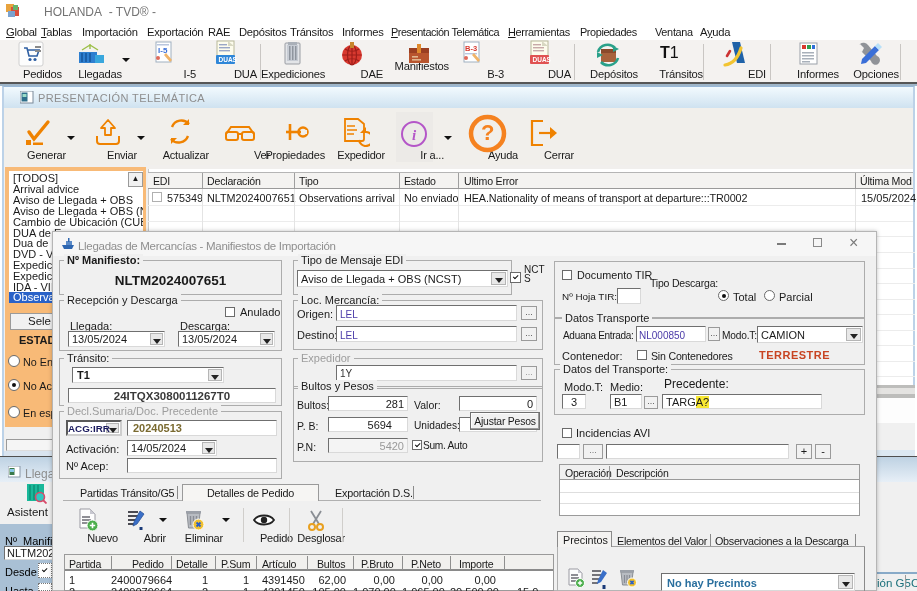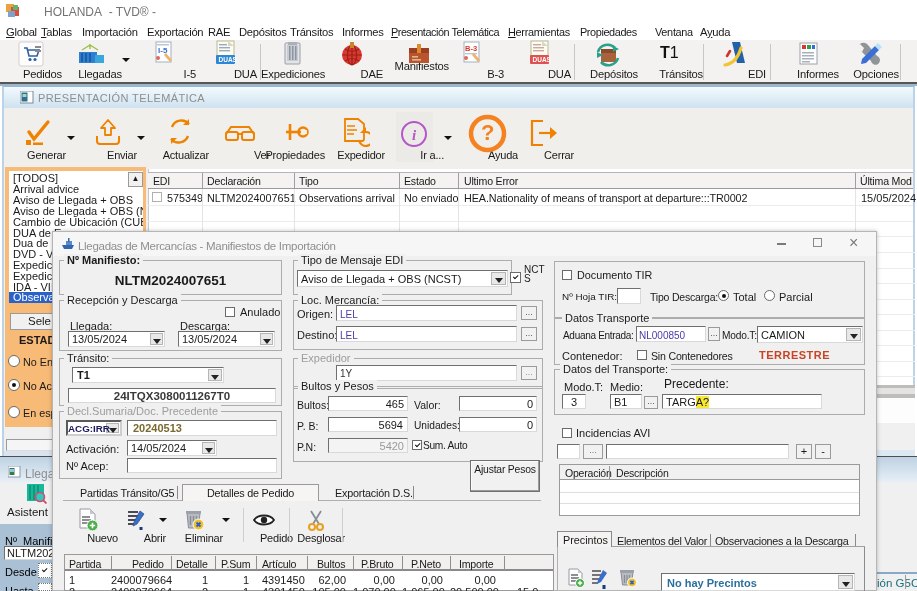--- a/index.html
+++ b/index.html
@@ -367,21 +367,21 @@
 <div class="cb" style="left:510px;top:272px">
     <span class="chk2"></span>
   </div>
 <div class="lbl" style="left:524px;top:265px;font-size:10px;line-height:9px">NCT<br>S</div>
 
 <div class="gb" style="left:554px;top:261px;width:311px;height:57px"></div>
 <div class="cb" style="left:562px;top:270px;width:10px;height:10px"></div>
 <div class="lbl" style="left:577px;top:269px;font-size:10.8px">Documento TIR</div>
 <div class="lbl" style="left:562px;top:291px;font-size:9.9px">Nº Hoja TIR:</div>
 <div class="tx" style="left:617px;top:288px;width:24px;height:16px"></div>
-<div class="lbl" style="left:650px;top:291px;font-size:10.5px;letter-spacing:-0.2px">Tipo Descarga:</div>
+<div class="lbl" style="left:650px;top:277px;font-size:10.5px;letter-spacing:-0.2px">Tipo Descarga:</div>
 <div class="rd" style="left:718px;top:290px;width:11px;height:11px">
     <span class="rdot" style="left:2.5px;top:2.5px"></span>
   </div>
 <div class="lbl" style="left:733px;top:291px">Total</div>
 <div class="rd" style="left:764px;top:290px;width:11px;height:11px"></div>
 <div class="lbl" style="left:779px;top:291px">Parcial</div>
 
 <div class="gb" style="left:59px;top:300px;width:223px;height:51px"></div>
 <div class="gl" style="left:64px;top:294px">Recepción y Descarga</div>
 <div class="cb" style="left:225px;top:307px;width:10px;height:10px"></div>
@@ -463,34 +463,34 @@
 
 <div class="gb" style="left:293px;top:358px;width:250px;height:31px"></div>
 <div class="gl" style="left:298px;top:352px;color:#9d9d9d">Expedidor</div>
 <div class="tx" style="left:336px;top:365px;width:181px;height:16px"></div>
 <div class="lbl" style="left:340px;top:368px;font-size:10px;color:#333">1Y</div>
 <div class="btn" style="left:521px;top:366px;width:16px;height:14px;font-size:9px;line-height:10px;color:#999">...</div>
 
 <div class="gb" style="left:293px;top:386px;width:250px;height:76px"></div>
 <div class="gl" style="left:298px;top:380px">Bultos y Pesos</div>
 <div class="lbl" style="left:297px;top:399px;font-size:10.5px">Bultos:</div>
-<div class="tx" style="left:328px;top:396px;width:80px;height:15px;text-align:right;line-height:14px;padding-right:3px">465</div>
+<div class="tx" style="left:328px;top:396px;width:80px;height:15px;text-align:right;line-height:14px;padding-right:3px">281</div>
 <div class="lbl" style="left:414px;top:399px;font-size:10.5px">Valor:</div>
 <div class="tx" style="left:459px;top:396px;width:78px;height:15px;text-align:right;line-height:14px;padding-right:3px">0</div>
 <div class="lbl" style="left:297px;top:420px;font-size:10.5px">P. B:</div>
-<div class="tx" style="left:328px;top:417px;width:80px;height:15px;text-align:right;line-height:14px;padding-right:4px">5694</div>
+<div class="tx" style="left:328px;top:417px;width:80px;height:15px;text-align:right;line-height:14px;padding-right:15px">5694</div>
 <div class="lbl" style="left:414px;top:420px;font-size:10.2px">Unidades:</div>
 <div class="tx" style="left:459px;top:417px;width:78px;height:15px;text-align:right;line-height:14px;padding-right:3px">0</div>
 <div class="lbl" style="left:297px;top:441px;font-size:10.5px">P.N:</div>
 <div class="tx" style="left:328px;top:438px;width:80px;height:15px;text-align:right;line-height:14px;padding-right:3px;color:#9a9a9a;background:#f4f4f4">5420</div>
 <div class="cb" style="left:412px;top:440px;width:10px;height:10px">
     <span class="chk2"></span>
   </div>
 <div class="lbl" style="left:423px;top:440px;font-size:10.2px;letter-spacing:-0.3px">Sum. Auto</div>
-<div class="btn" style="left:470px;top:460px;width:70px;height:32px;line-height:17px;border:1px solid #707070;box-shadow:inset -1px -1px 0 #9a9a9a, inset 1px 1px 0 #fcfcfc"><span style="font-size:10.4px;letter-spacing:-0.2px">Ajustar Pesos</span></div>
+<div class="btn" style="left:470px;top:412px;width:70px;height:18px;line-height:17px;border:1px solid #707070;box-shadow:inset -1px -1px 0 #9a9a9a, inset 1px 1px 0 #fcfcfc"><span style="font-size:10.4px;letter-spacing:-0.2px">Ajustar Pesos</span></div>
 
 <div class="gb" style="left:554px;top:369px;width:311px;height:46px"></div>
 <div class="gl" style="left:560px;top:363px">Datos del Transporte:</div>
 <div class="lbl" style="left:564px;top:381px">Modo.T:</div>
 <div class="lbl" style="left:610px;top:381px">Medio:</div>
 <div class="lbl" style="left:664px;top:377px;font-size:12px">Precedente:</div>
 <div class="tx" style="left:562px;top:394px;width:24px;height:15px;text-align:center;line-height:14px">3</div>
 <div class="tx" style="left:610px;top:394px;width:32px;height:15px;line-height:14px;padding-left:3px">B1</div>
 <div class="btn" style="left:644px;top:396px;width:14px;height:13px;font-size:9px;line-height:9px;color:#555">...</div>
 <div class="tx" style="left:662px;top:394px;width:160px;height:15px;line-height:14px;padding-left:3px">TARG<span style="background:#f8e832">A?</span></div>

